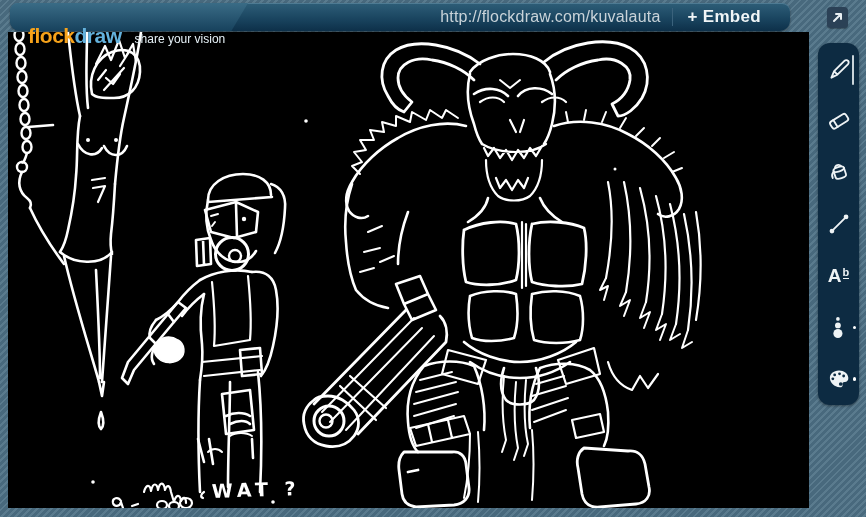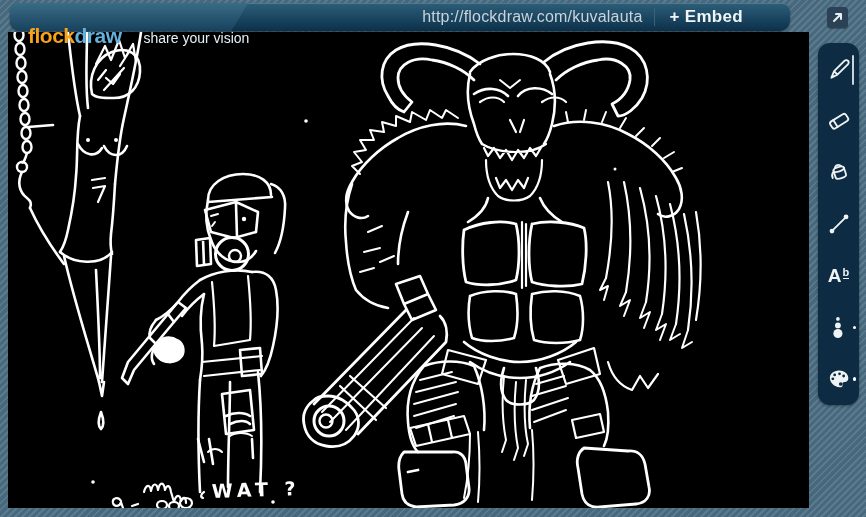--- a/index.html
+++ b/index.html
@@ -18,22 +18,22 @@
   }
   .logo-panel{
     position:absolute;left:0;top:0;height:100%;width:238px;
     background:linear-gradient(#3a6c86,#17425d);
     clip-path:polygon(0 0,100% 0,93% 100%,0 100%);
     border-radius:8px 0 0 10px;
   }
   .logo-row{position:relative;display:flex;align-items:baseline;padding-left:18px;z-index:2;}
   .logo-flock{font-size:21px;font-weight:bold;color:#f6a21a;letter-spacing:-.5px;}
   .logo-draw{font-size:21px;font-weight:bold;color:#63b1dc;letter-spacing:-.5px;margin-top:38px;}
-  .tagline{font-size:14px;color:#e6f1f7;margin-left:22px;}
-  .banner-right{position:relative;margin-left:auto;display:flex;align-items:center;padding-right:43px;z-index:2;}
+  .tagline{font-size:12px;color:#e6f1f7;margin-left:13px;}
+  .banner-right{position:relative;margin-left:auto;display:flex;align-items:center;padding-right:25px;z-index:2;}
   .url-text{font-size:16px;color:#c9d3d9;letter-spacing:.2px;}
   .url-divider{width:1px;height:18px;background:#3a627c;margin:0 11px;}
   .embed-btn{font-size:17px;font-weight:bold;color:#f0f5f7;letter-spacing:.3px;cursor:pointer;background:none;border:none;padding:2px 4px;font-family:"Liberation Sans",sans-serif;}
   
   .expand-btn{
     position:absolute;left:827px;top:7px;width:21px;height:21px;border-radius:4px;
     background:#2b4156;border:none;padding:0;cursor:pointer;
     display:flex;align-items:center;justify-content:center;
     box-shadow:0 1px 1px rgba(0,0,0,.3);
   }

